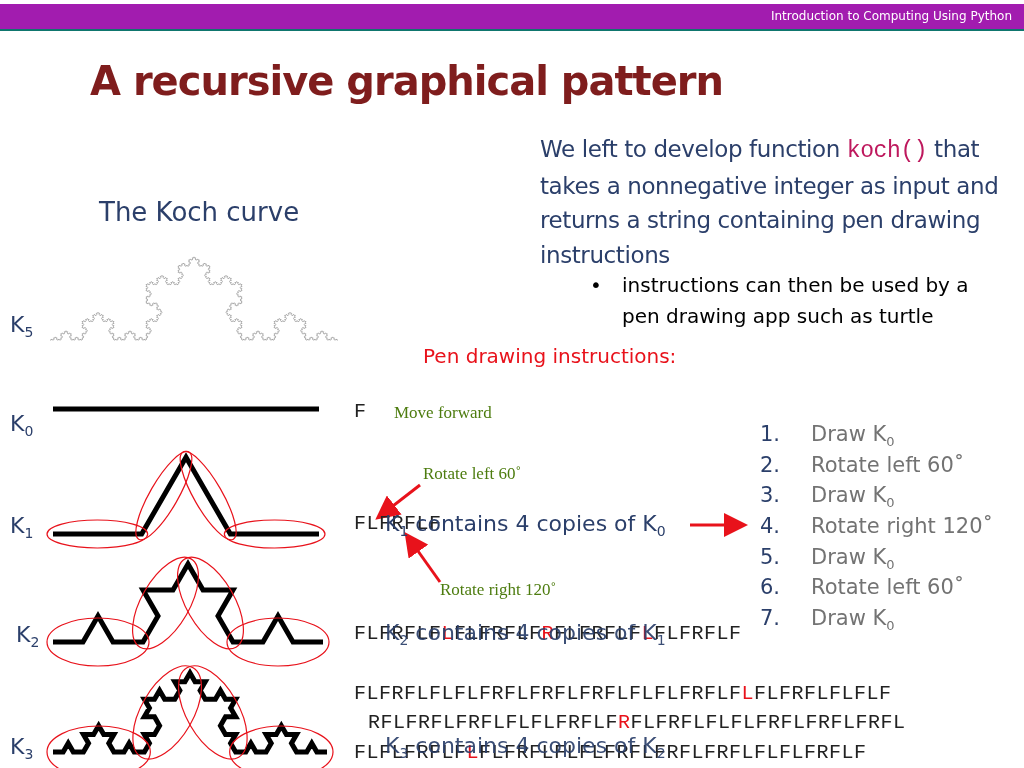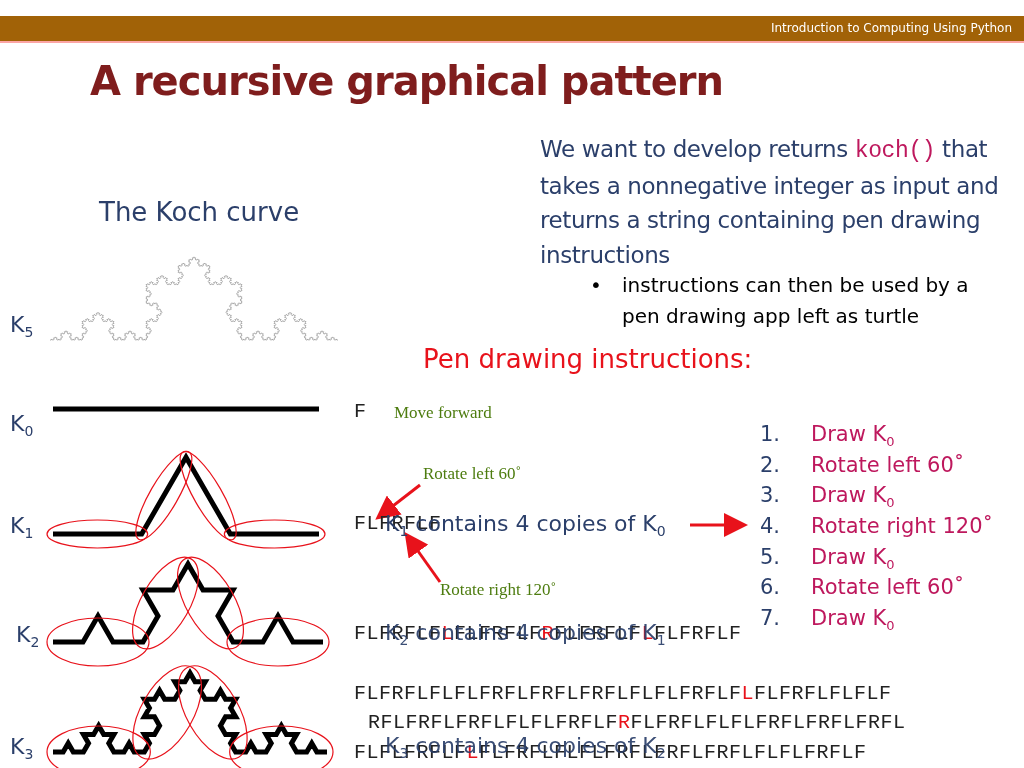--- a/index.html
+++ b/index.html
@@ -1,56 +1,56 @@
 <!DOCTYPE html>
 <html><head>
 <meta charset="utf-8">
 <style>
   html, body { margin: 0; padding: 0; }
   body { width: 1024px; height: 768px; position: relative; overflow: hidden; background: #ffffff; font-family: "Liberation Sans", sans-serif; }
-  .topbar { position: absolute; left: 0; top: 16px; width: 1024px; height: 25px; background: #a16207; border-bottom: 2px solid #fca5a5; }
+  .topbar { position: absolute; left: 0; top: 4px; width: 1024px; height: 25px; background: #a21caf; border-bottom: 2px solid #0f766e; }
   .course { position: absolute; right: 12px; top: 5px; color: #ffffff; font-size: 12px; font-family: "DejaVu Sans", sans-serif; }
   .title { position: absolute; left: 90px; top: 58px; font-size: 40px; font-weight: bold; color: #7f1d1d; font-family: "DejaVu Sans", sans-serif; letter-spacing: -1px; }
   .navy { color: #2b3f6a; }
   .koch-caption { position: absolute; left: 99px; top: 197px; font-size: 26px; font-family: "DejaVu Sans", sans-serif; }
   .para { position: absolute; left: 540px; top: 132px; width: 460px; font-size: 23px; line-height: 34.5px; font-family: "DejaVu Sans", sans-serif; letter-spacing: -0.4px; }
   .mono { font-family: "Liberation Mono", monospace; color: #be185d; }
   .bullet { position: absolute; left: 590px; top: 270px; font-size: 20px; line-height: 31px; color: #000; font-family: "DejaVu Sans", sans-serif; }
   .bullet .dot { position: absolute; left: 0; top: 0; }
   .bullet .txt { position: absolute; left: 32px; top: 0; width: 380px; }
-  .pen-heading { position: absolute; left: 423px; top: 344px; color: #e8121b; font-size: 26px; font-family: "DejaVu Sans", sans-serif; }
+  .pen-heading { position: absolute; left: 423px; top: 344px; color: #e8121b; font-size: 20px; font-family: "DejaVu Sans", sans-serif; }
   .klabel { position: absolute; font-size: 22px; font-family: "DejaVu Sans", sans-serif; }
   .klabel sub { font-size: 14px; }
   .red { color: #e8121b; }
   .anno { position: absolute; font-size: 17px; color: #4d7c0f; font-family: Liberation Serif, serif; }
   .code { position: absolute; font-family: "Liberation Mono", monospace; font-size: 20px; color: #222; letter-spacing: 0.5px; white-space: pre; }
   .contains { position: absolute; font-size: 22px; font-family: "DejaVu Sans", sans-serif; white-space: nowrap; }
   .contains sub { font-size: 14px; }
   .steps { position: absolute; left: 760px; top: 419px; font-size: 21px; line-height: 30.7px; font-family: "DejaVu Sans", sans-serif; }
   .step { position: relative; height: 30.7px; width: 250px; }
   .step .num { position: absolute; left: 0; }
-  .step .lbl { position: absolute; left: 51px; color: #be185d; }
+  .step .lbl { position: absolute; left: 51px; color: #737373; }
   .step sub { font-size: 13px; }
   svg.overlay { position: absolute; left: 0; top: 0; }
 </style>
 </head>
 <body>
 
 <div class="topbar">
   <span class="course">Introduction to Computing Using Python</span>
 </div>
 
 <div class="title">A recursive graphical pattern</div>
 <div class="koch-caption navy">The Koch curve</div>
 
-<div class="para navy"><span>We want to develop returns </span><span class="mono">koch()</span><span> that takes a nonnegative integer as input and returns a string containing pen drawing instructions</span></div>
+<div class="para navy"><span>We left to develop function </span><span class="mono">koch()</span><span> that takes a nonnegative integer as input and returns a string containing pen drawing instructions</span></div>
 
 <div class="bullet">
   <span class="dot">•</span>
-  <span class="txt">instructions can then be used by a pen drawing app left as turtle</span>
+  <span class="txt">instructions can then be used by a pen drawing app such as turtle</span>
 </div>
 
 <div class="pen-heading">Pen drawing instructions:</div>
 
 <div class="klabel navy" style="left:10px;top:312px"><span>K</span><sub>5</sub></div>
 <div class="klabel navy" style="left:10px;top:411px"><span>K</span><sub>0</sub></div>
 <div class="klabel navy" style="left:10px;top:513px"><span>K</span><sub>1</sub></div>
 <div class="klabel navy" style="left:16px;top:622px"><span>K</span><sub>2</sub></div>
 <div class="klabel navy" style="left:10px;top:734px"><span>K</span><sub>3</sub></div>
 

